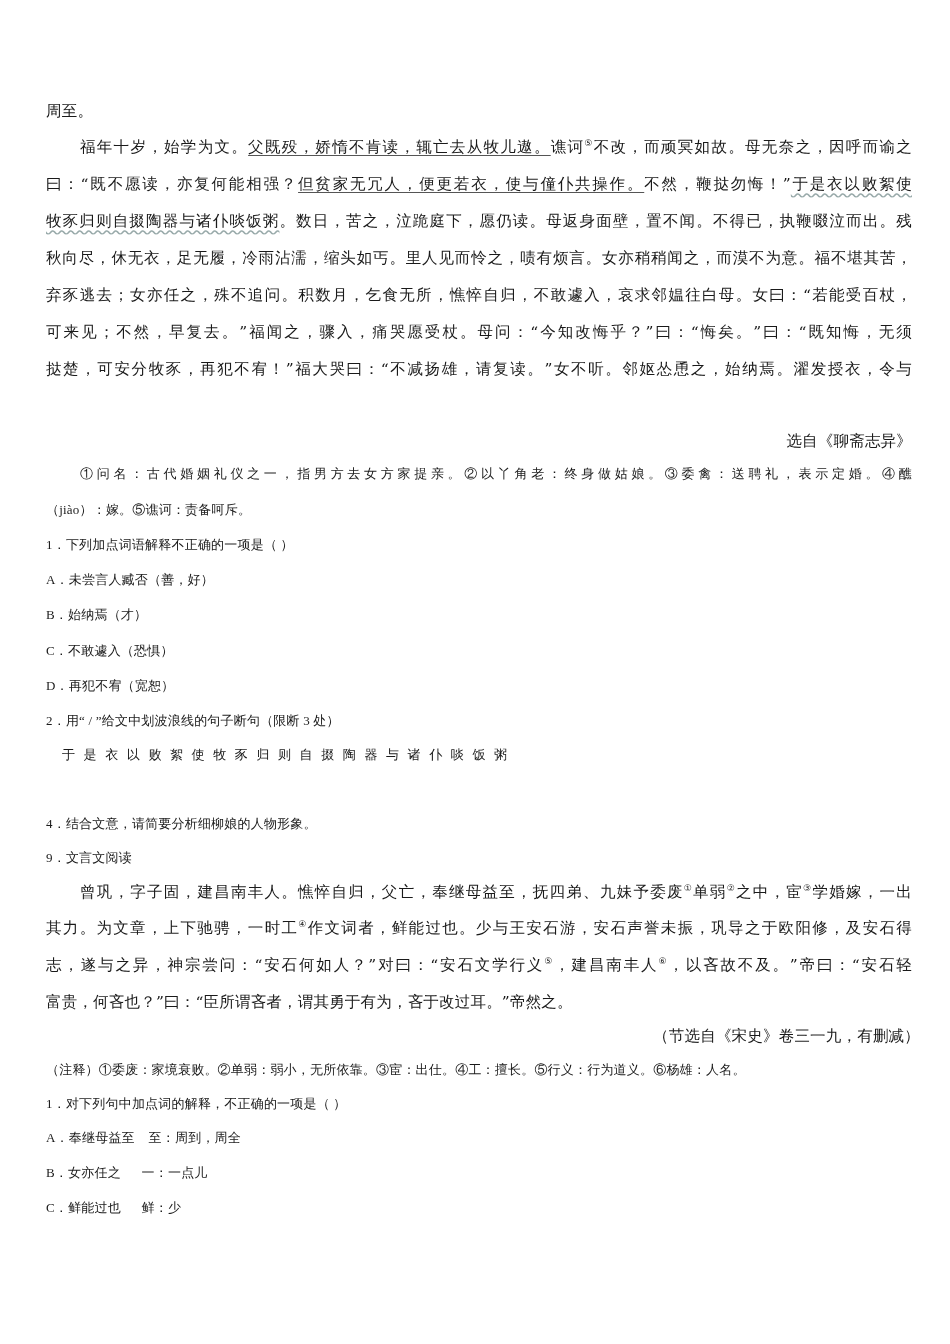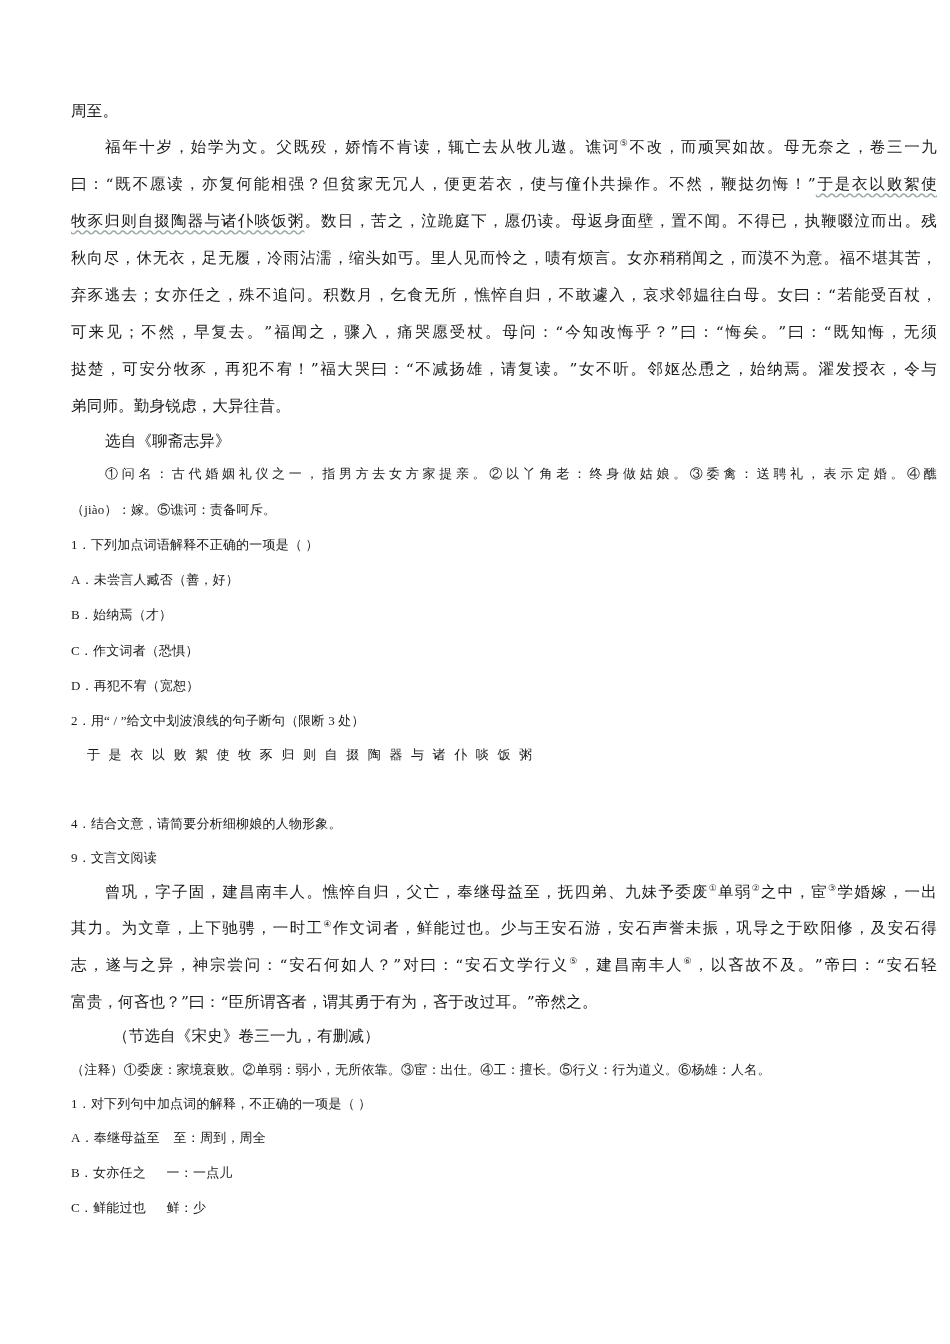--- a/index.html
+++ b/index.html
@@ -6,41 +6,40 @@
     body {
       width: 950px; height: 1344px; position: relative; overflow: hidden;
       font-family: "DejaVu Serif", "Liberation Serif", serif;
       color: #1a1a1a;
     }
     .page { position: absolute; left: 0; top: 0; width: 950px; height: 1344px; }
     .line {
       position: absolute; left: 46px; width: 866px;
       font-size: 15.5px; line-height: 20px; white-space: nowrap;
       letter-spacing: 0.2px;
-      margin-left: 25px;
     }
-    .indent { left: 80px; width: 832px; }
+    .indent { left: 80px; width: 832px; text-align: right; }
     .just { text-align: justify; text-align-last: justify; }
-    .u { text-decoration-color: #555; text-underline-offset: 3px; }
+    .u { text-decoration: underline; text-decoration-color: #555; text-underline-offset: 3px; }
     .wavy { text-decoration: underline wavy; text-decoration-color: #9aa; text-underline-offset: 3px; }
     sup { font-size: 9px; vertical-align: 6px; line-height: 0; }
     .sans { font-family: "Liberation Serif", "DejaVu Serif", serif; font-size: 13px; }
     .spaced { letter-spacing: 8.6px; }
   </style>
 </head>
 <body>
 
 <div class="page">
 
   <div class="line" style="top:101px">
     <span>周至。</span>
   </div>
 
   <div class="line indent just" style="top:137px">
-    <span>福年十岁，始学为文。</span><span class="u">父既殁，娇惰不肯读，辄亡去从牧儿遨。</span><span>谯诃</span><sup>⑤</sup><span>不改，而顽冥如故。母无奈之，卷三一九</span>
+    <span>福年十岁，始学为文。</span><span class="u">父既殁，娇惰不肯读，辄亡去从牧儿遨。</span><span>谯诃</span><sup>⑤</sup><span>不改，而顽冥如故。母无奈之，因呼而谕之</span>
   </div>
 
   <div class="line just" style="top:174px">
     <span>曰：“既不愿读，亦复何能相强？</span><span class="u">但贫家无冗人，便更若衣，使与僮仆共操作。</span><span>不然，鞭挞勿悔！”</span><span class="wavy">于是衣以败絮使</span>
   </div>
 
   <div class="line just" style="top:211px">
     <span class="wavy">牧豕归则自掇陶器与诸仆啖饭粥</span><span>。数日，苦之，泣跪庭下，愿仍读。母返身面壁，置不闻。不得已，执鞭啜泣而出。残</span>
   </div>
 
@@ -48,23 +47,20 @@
     <span>秋向尽，休无衣，足无履，冷雨沾濡，缩头如丐。里人见而怜之，啧有烦言。女亦稍稍闻之，而漠不为意。福不堪其苦，</span>
   </div>
   <div class="line just" style="top:285px">
     <span>弃豕逃去；女亦任之，殊不追问。积数月，乞食无所，憔悴自归，不敢遽入，哀求邻媪往白母。女曰：“若能受百杖，</span>
   </div>
   <div class="line just" style="top:322px">
     <span>可来见；不然，早复去。”福闻之，骤入，痛哭愿受杖。母问：“今知改悔乎？”曰：“悔矣。”曰：“既知悔，无须</span>
   </div>
   <div class="line just" style="top:359px">
     <span>挞楚，可安分牧豕，再犯不宥！”福大哭曰：“不减扬雄，请复读。”女不听。邻妪怂恿之，始纳焉。濯发授衣，令与</span>
-  </div>
-  <div class="line" style="top:396px">
-    <span>弟同师。勤身锐虑，大异往昔。</span>
   </div>
 
   <div class="line indent" style="top:431px">
     <span>选自《聊斋志异》</span>
   </div>
 
   <div class="line indent just sans" style="top:464px">
     <span>①问名：古代婚姻礼仪之一，指男方去女方家提亲。②以丫角老：终身做姑娘。③委禽：送聘礼，表示定婚。④醮</span>
   </div>
   <div class="line sans" style="top:500px">
@@ -74,21 +70,21 @@
   <div class="line sans" style="top:535px">
     <span>1．下列加点词语解释不正确的一项是（  ）</span>
   </div>
   <div class="line sans" style="top:570px">
     <span>A．未尝言人臧否（善，好）</span>
   </div>
   <div class="line sans" style="top:605px">
     <span>B．始纳焉（才）</span>
   </div>
   <div class="line sans" style="top:641px">
-    <span>C．作文词者（恐惧）</span>
+    <span>C．不敢遽入（恐惧）</span>
   </div>
   <div class="line sans" style="top:676px">
     <span>D．再犯不宥（宽恕）</span>
   </div>
 
   <div class="line sans" style="top:711px">
     <span>2．用“ / ”给文中划波浪线的句子断句（限断 3 处）</span>
   </div>
   <div class="line sans spaced" style="top:745px; left:62px">
     <span>于是衣以败絮使牧豕归则自掇陶器与诸仆啖饭粥</span>

